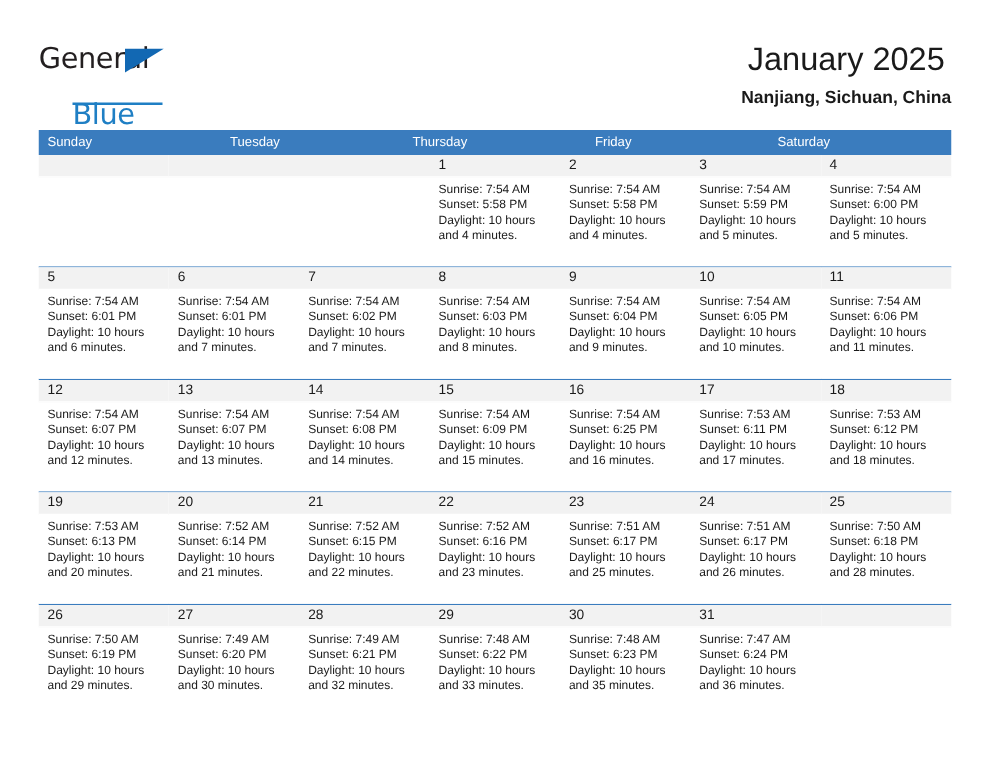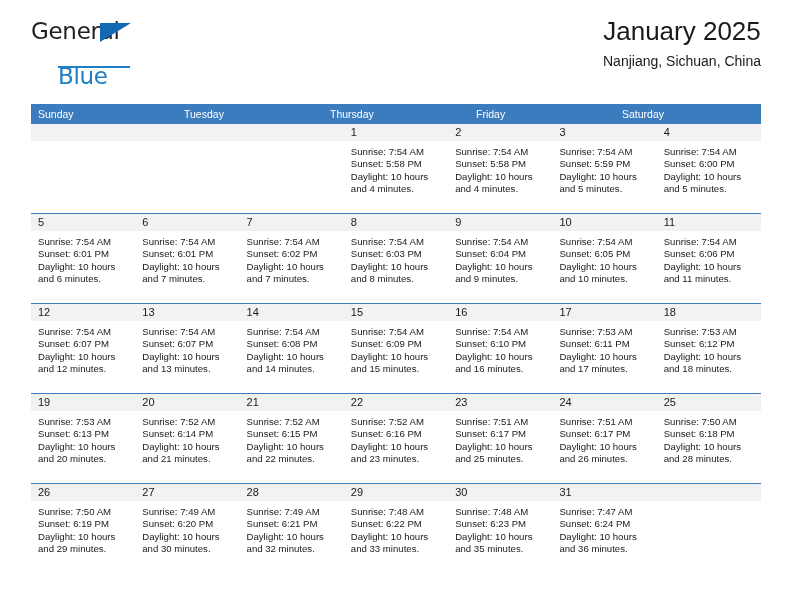--- a/index.html
+++ b/index.html
@@ -18,21 +18,21 @@
     position: relative;
     width: 792px;
     height: 612px;
     box-sizing: border-box;
   }
 
   
   .header {
     position: absolute;
     left: 31px;
-    top: 14px;
+    top: 30px;
     width: 730px;
     height: 66px;
   }
   .logo {
     position: absolute;
     left: 0;
     top: 4px;
     width: 200px;
     height: 56px;
   }
@@ -83,21 +83,21 @@
   }
   .cal-title {
     font-size: 26px;
     font-weight: 400;
     color: #1a1a1a;
     line-height: 34px;
     white-space: nowrap;
   }
   .cal-subtitle {
     font-size: 14px;
-    font-weight: 400;
+    font-weight: 700;
     color: #1a1a1a;
     line-height: 22px;
     margin-top: 2px;
     white-space: nowrap;
   }
 
   
   .calendar {
     position: absolute;
     left: 31px;
@@ -376,21 +376,21 @@
               <div class="day-line">Daylight: 10 hours</div>
               <div class="day-line">and 15 minutes.</div>
             </div>
           </div>
           <div class="day-cell">
             <div class="day-number-band">
               <span class="day-number">16</span>
             </div>
             <div class="day-body">
               <div class="day-line">Sunrise: 7:54 AM</div>
-              <div class="day-line">Sunset: 6:10 PM</div>
+              <div class="day-line">Sunset: 6:25 PM</div>
               <div class="day-line">Daylight: 10 hours</div>
               <div class="day-line">and 16 minutes.</div>
             </div>
           </div>
           <div class="day-cell">
             <div class="day-number-band">
               <span class="day-number">17</span>
             </div>
             <div class="day-body">
               <div class="day-line">Sunrise: 7:53 AM</div>

